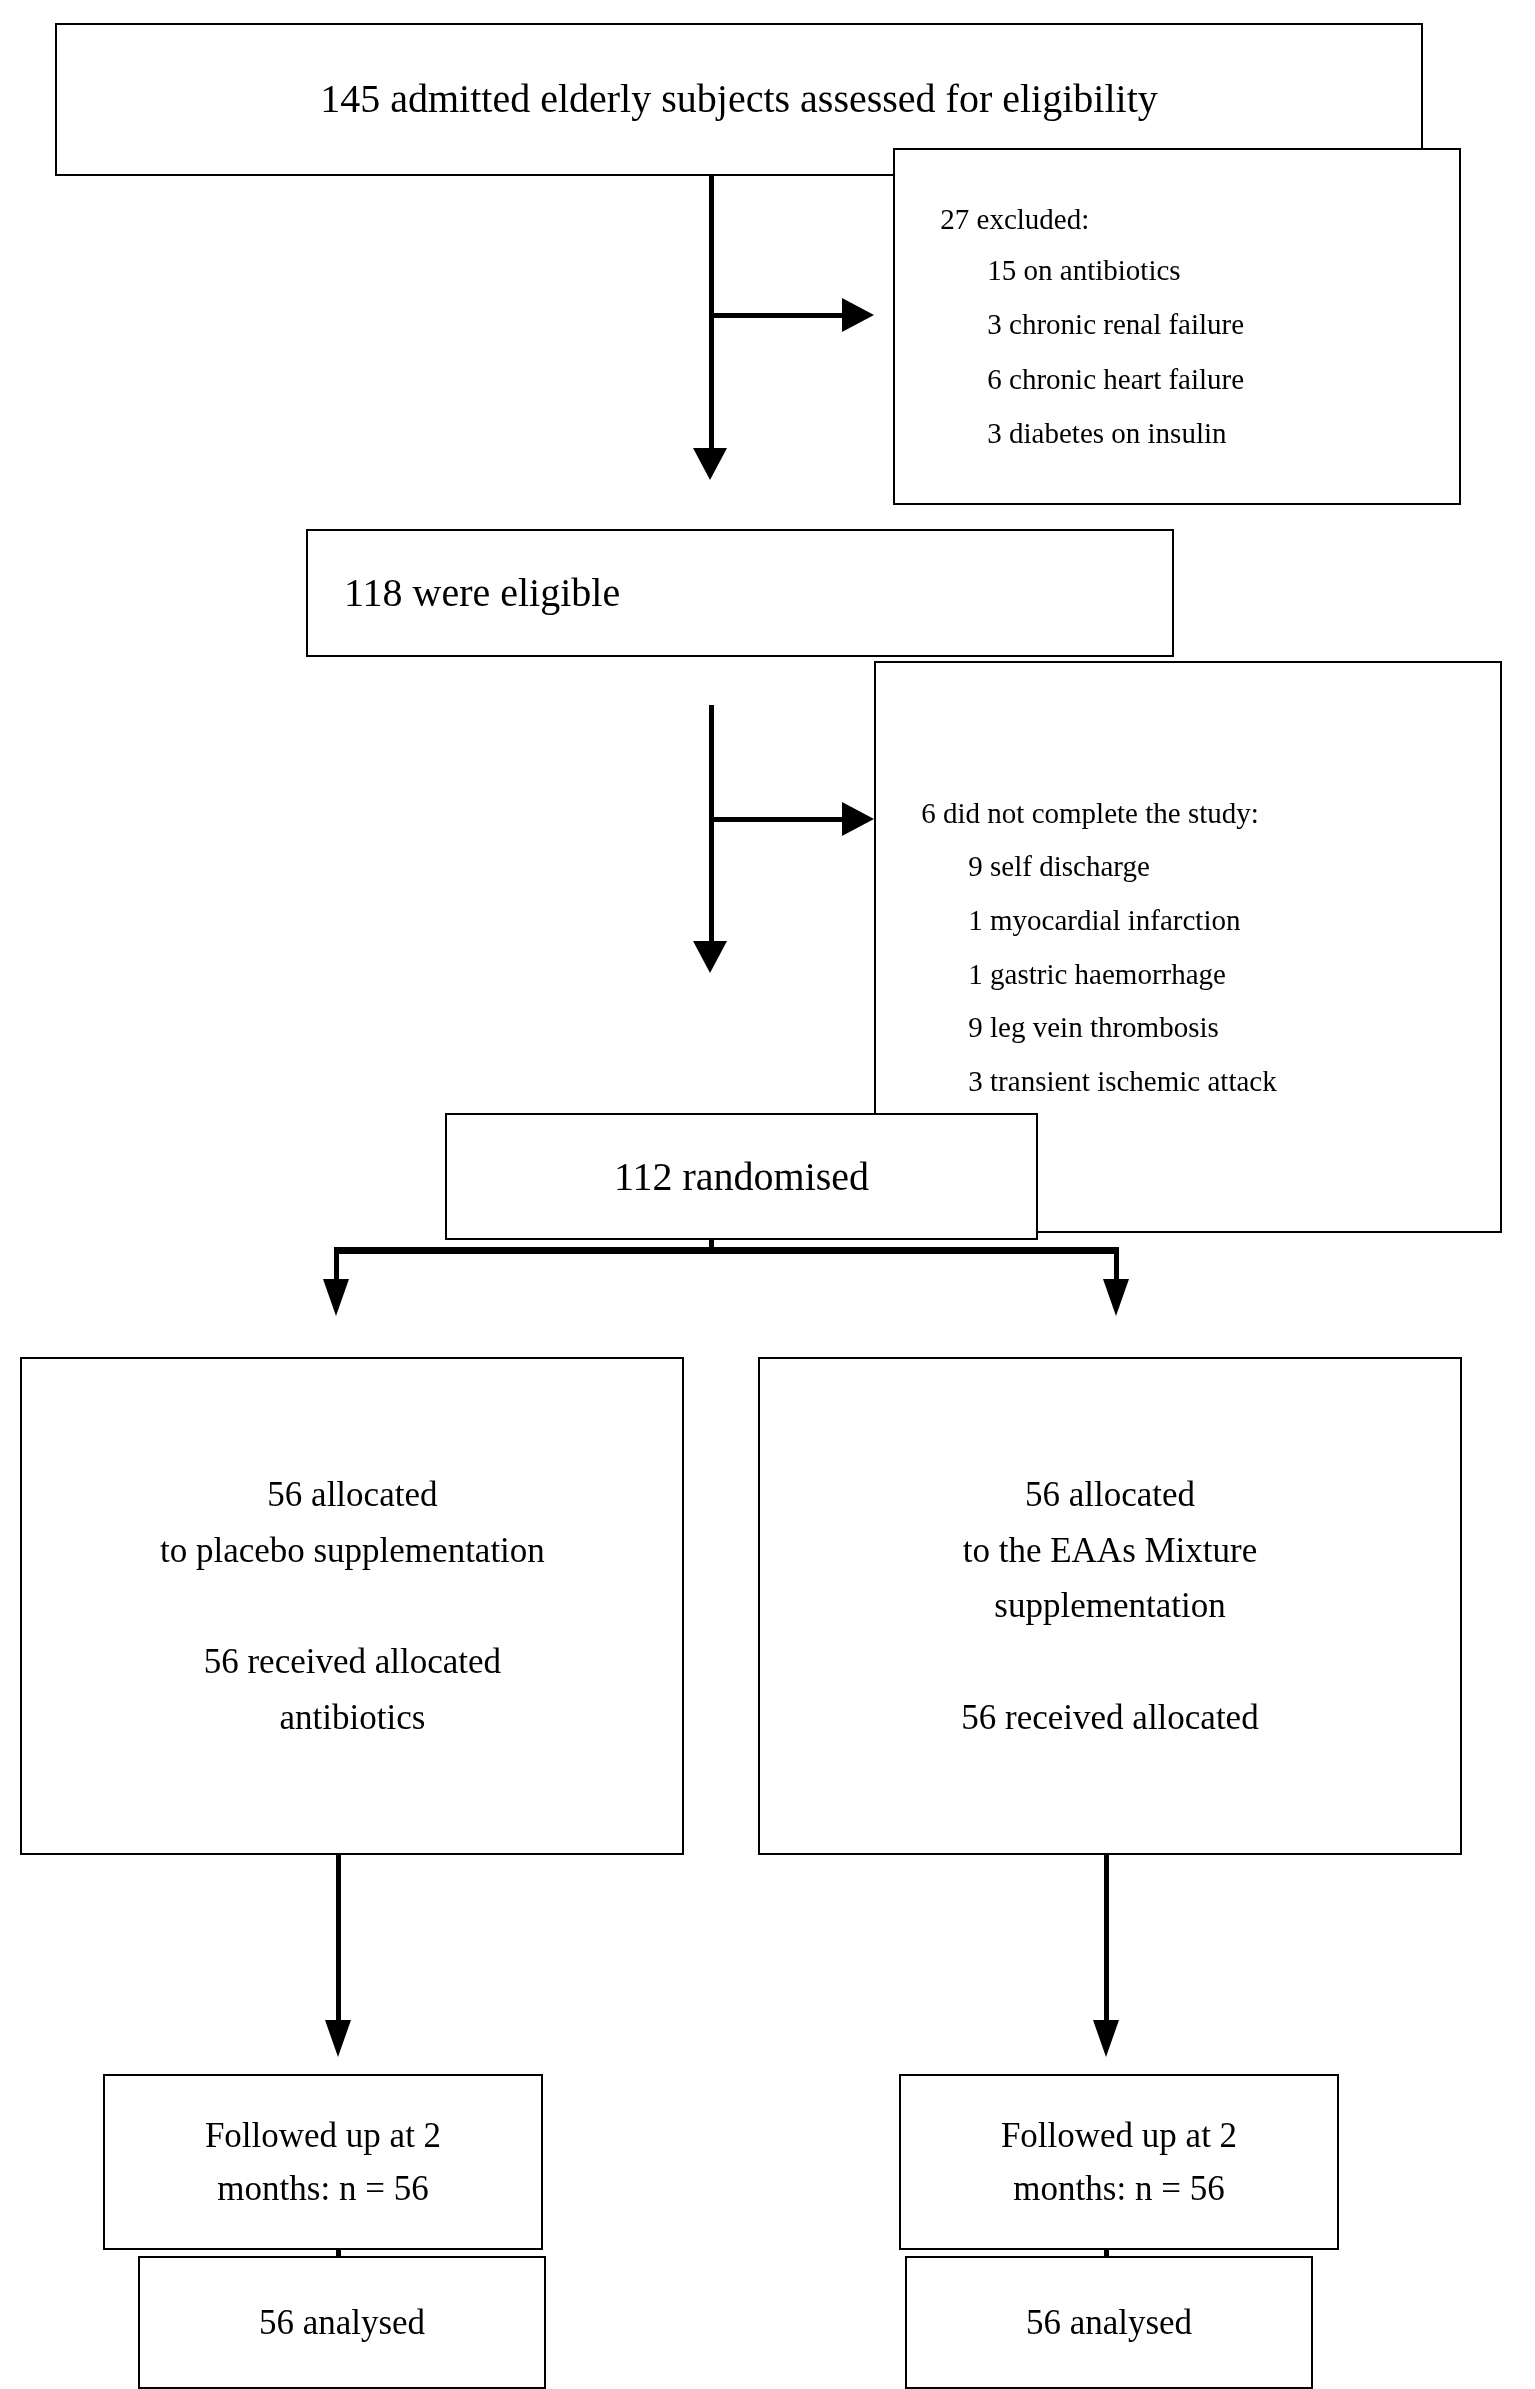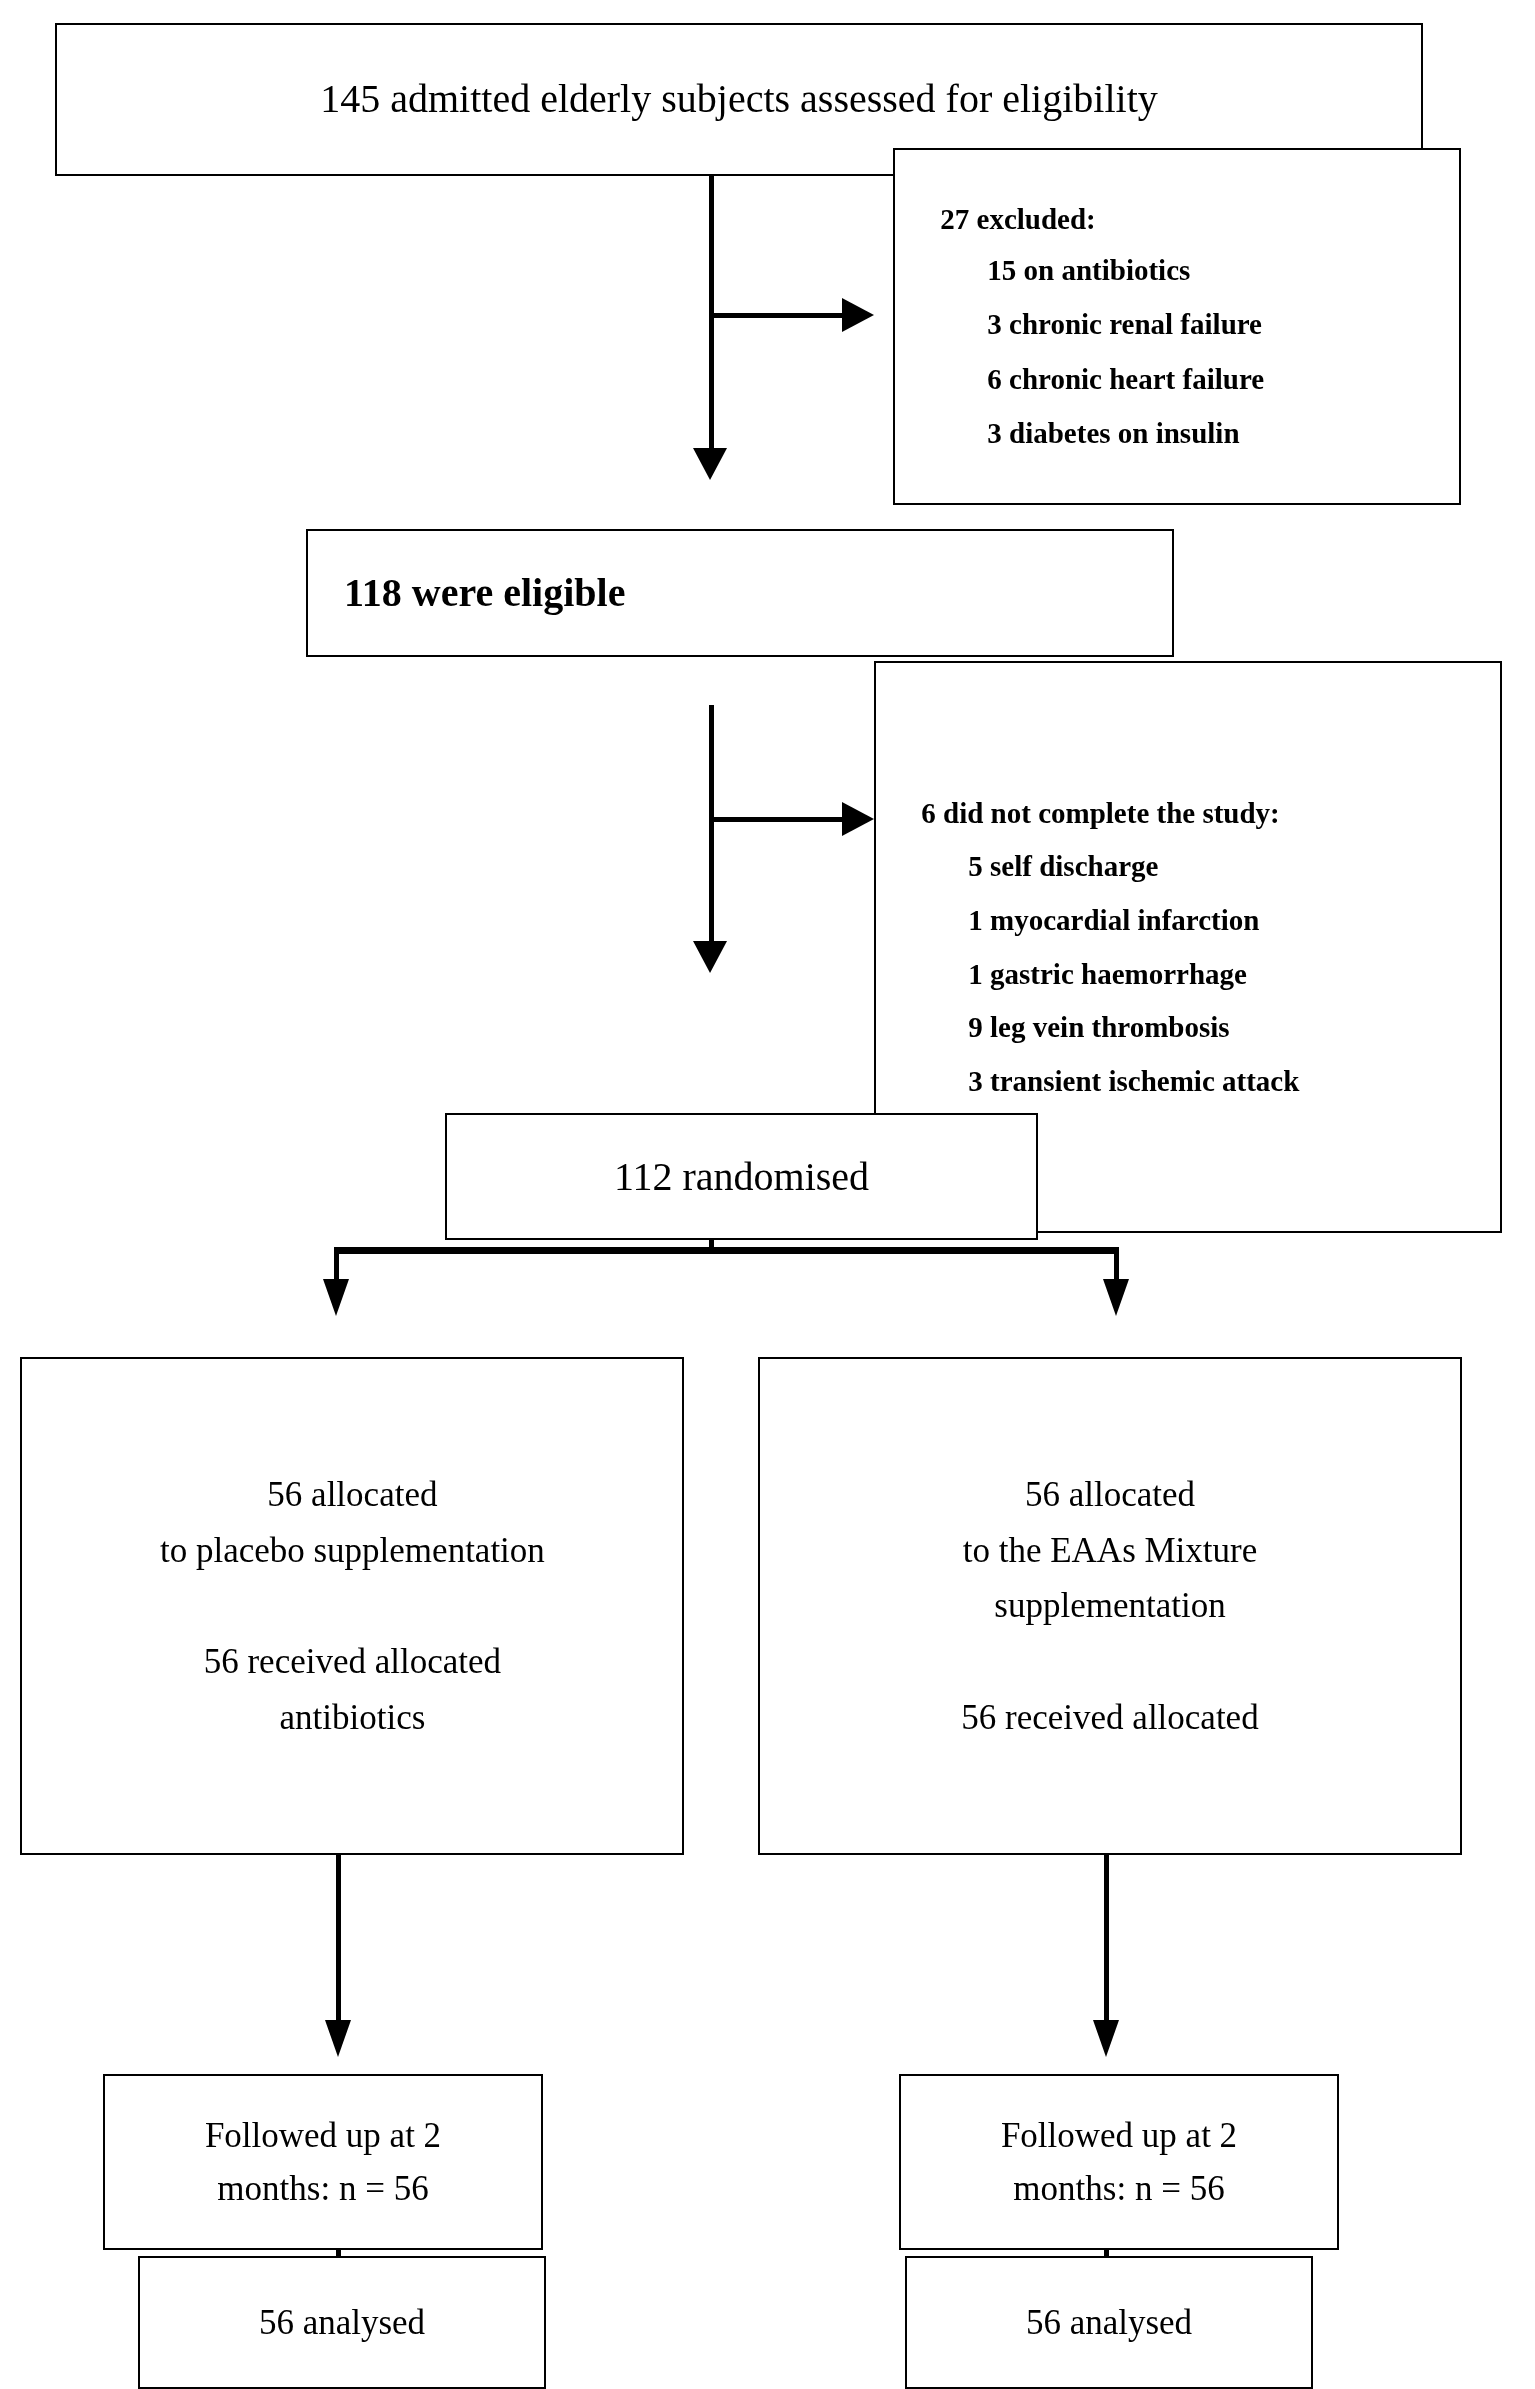--- a/index.html
+++ b/index.html
@@ -18,21 +18,21 @@
     position:absolute;
     box-sizing:border-box;
     border:2px solid #000;
     background:#ffffff;
     display:flex;
     flex-direction:column;
     justify-content:center;
     z-index:5;
   }
   .box.center{align-items:center;text-align:left;}
-  .box.left{align-items:flex-start;text-align:left;font-weight:bold;}
+  .box.left{align-items:flex-start;text-align:left;}
 
   .line{line-height:1.18;white-space:nowrap;}
   .blank{visibility:hidden;}
 
   
   .fs-big{font-size:40px;}
   .fs-mid{font-size:35px;}
   .fs-small{font-size:29px;}
 
   .indent{padding-left:77px;}
@@ -93,21 +93,21 @@
   </div>
 
   <div class="vline" style="left:709px;top:705px;width:4.6px;height:239px;"></div>
   <div class="arrow-down" style="left:693px;top:941px;"></div>
 
   <div class="hline" style="left:709px;top:817px;width:138px;height:4.6px;"></div>
   <div class="arrow-right" style="left:842px;top:802px;"></div>
 
   <div class="box left" style="left:874px;top:661px;width:628px;height:572px;padding:19.4px 15.3px;">
     <div class="line fs-small pad-l">6 did not complete the study:</div>
-    <div class="line fs-small indent" style="margin-top:19.4px;">5 self discharge</div>
+    <div class="line fs-small indent" style="margin-top:19.4px;">9 self discharge</div>
     <div class="line fs-small indent" style="margin-top:19.4px;">1 myocardial infarction</div>
     <div class="line fs-small indent" style="margin-top:19.4px;">1 gastric haemorrhage</div>
     <div class="line fs-small indent" style="margin-top:19.4px;">9 leg vein thrombosis</div>
     <div class="line fs-small indent" style="margin-top:19.4px;">3 transient ischemic attack</div>
   </div>
 
   <div class="box center" style="left:445px;top:1113px;width:593px;height:127px;">
     <div class="line fs-big">112 randomised</div>
   </div>
 

